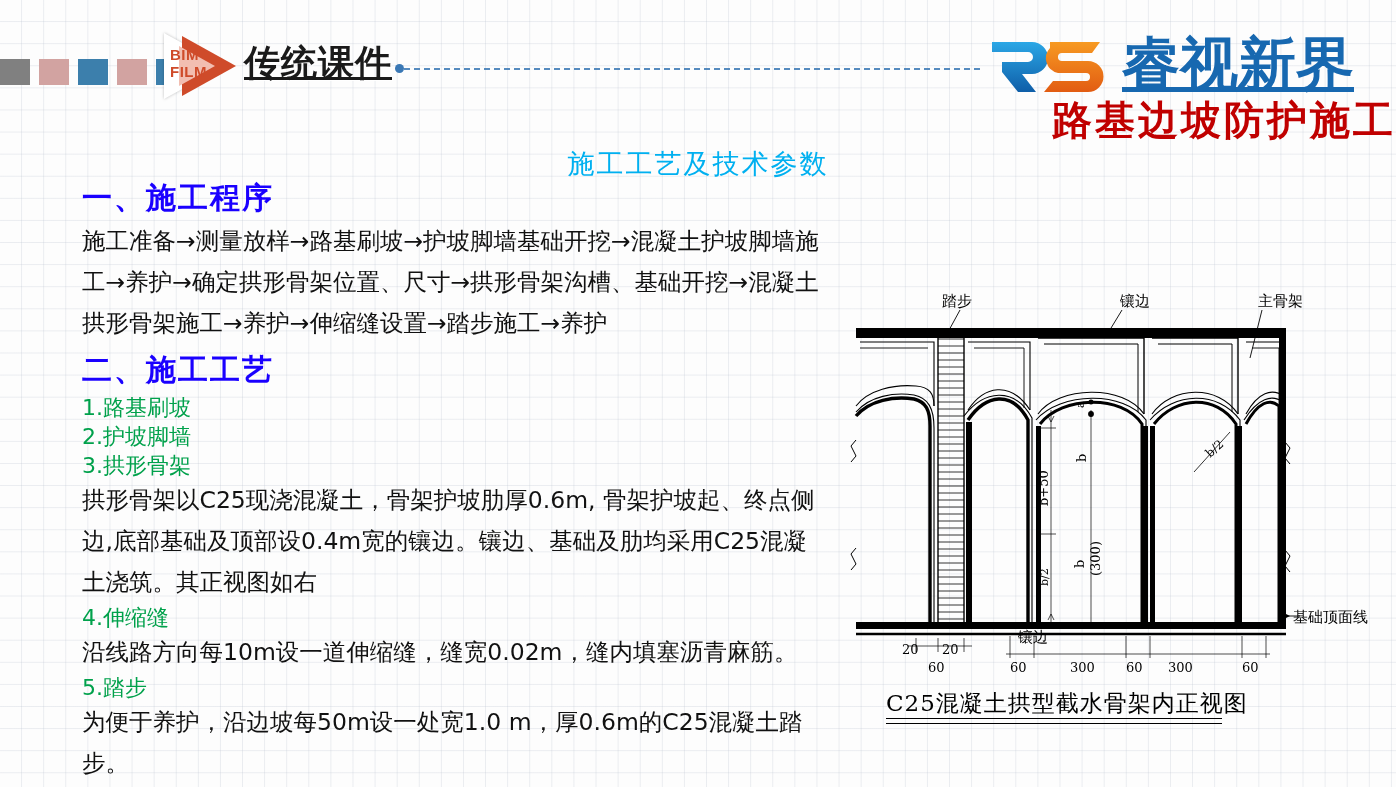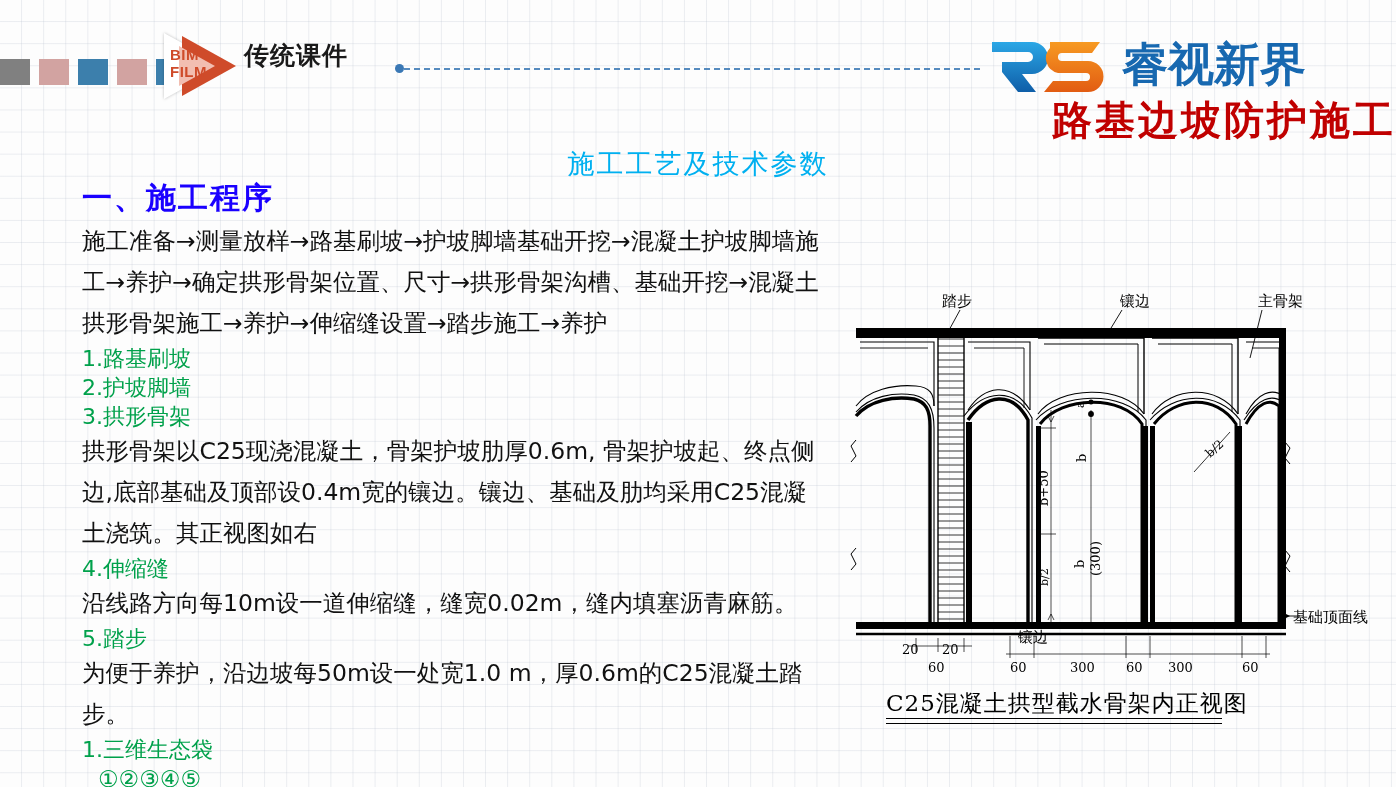--- a/index.html
+++ b/index.html
@@ -85,26 +85,27 @@
     font-size: 15px;
     line-height: 17px;
     letter-spacing: 0.5px;
     font-family: "Liberation Sans", sans-serif;
   }
 
   #ctlabel {
     position: absolute;
     left: 244px;
     top: 39px;
-    font-size: 25px;
+    font-size: 36px;
     font-weight: bold;
     color: #1a1a1a;
     letter-spacing: 1px;
     font-family: "DejaVu Sans", "Liberation Sans", sans-serif;
     text-shadow: 1px 1px 0 rgba(255,255,255,0.9);
+    text-decoration: underline;
   }
 
   #dashline {
     position: absolute;
     left: 395px;
     top: 67px;
     width: 585px;
     height: 3px;
   }
   #dashline .dot {
@@ -127,26 +128,27 @@
     position: absolute;
     left: 988px;
     top: 36px;
     height: 56px;
     display: flex;
     align-items: center;
   }
   #rs-logo svg { display: block; }
   #rs-name {
     margin-left: 6px;
-    font-size: 46px;
+    font-size: 58px;
     font-weight: bold;
     color: #1768b0;
     letter-spacing: 0px;
     line-height: 50px;
     font-family: "DejaVu Sans", "Liberation Sans", sans-serif;
+    text-decoration: underline;
   }
 
   
   #title-main {
     position: absolute;
     left: 0; top: 93px;
     width: 1396px;
     text-align: right;
     font-size: 40px;
     font-weight: bold;
@@ -289,20 +291,21 @@
   </div>
 
   <div id="title-main">路基边坡防护施工</div>
   <div id="title-sub">施工工艺及技术参数</div>
 
   <div id="content">
 
     <div id="sec1-head" class="sec-head">一、施工程序</div>
     <p class="body-text">施工准备→测量放样→路基刷坡→护坡脚墙基础开挖→混凝土护坡脚墙施工→养护→确定拱形骨架位置、尺寸→拱形骨架沟槽、基础开挖→混凝土拱形骨架施工→养护→伸缩缝设置→踏步施工→养护</p>
 
+    <div id="sec2-head" class="sec-head">二、施工工艺</div>
 
     <div class="item-head">1.路基刷坡</div>
 
     <div class="item-head">2.护坡脚墙</div>
 
     <div class="item-head">3.拱形骨架</div>
     <p class="body-text">拱形骨架以C25现浇混凝土，骨架护坡肋厚0.6m, 骨架护坡起、终点侧边,底部基础及顶部设0.4m宽的镶边。镶边、基础及肋均采用C25混凝土浇筑。其正视图如右</p>
 
     <div class="item-head">4.伸缩缝</div>
     <p class="body-text">沿线路方向每10m设一道伸缩缝，缝宽0.02m，缝内填塞沥青麻筋。</p>

